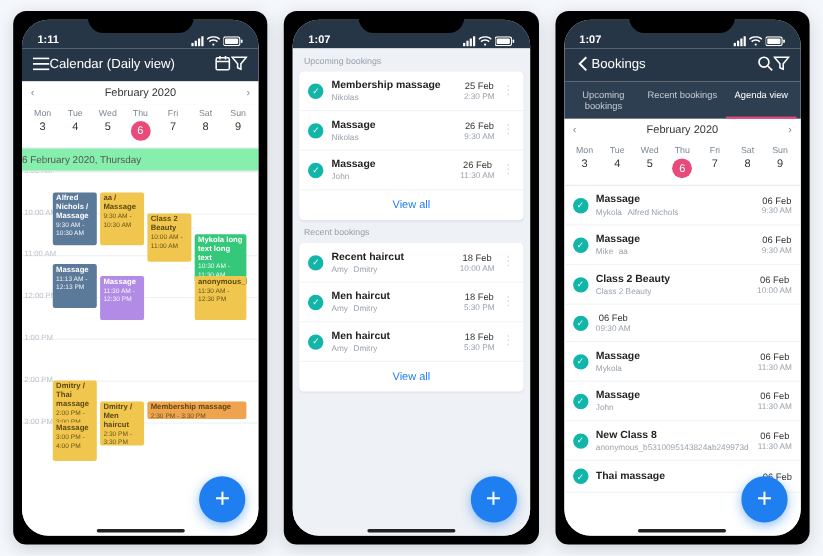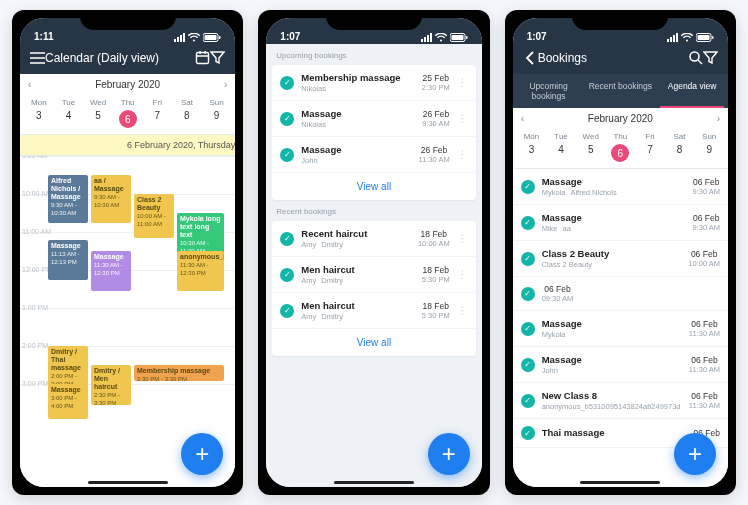--- a/index.html
+++ b/index.html
@@ -32,21 +32,21 @@
   .titlebar{background:var(--navy);color:#fff;display:flex;align-items:center;padding:6px 10px 9px;font-size:12px;}
   .titlebar .spacer{flex:1;}
   .ico{width:15px;height:15px;display:flex;align-items:center;justify-content:center;}
   svg{display:block;}
 
   
   .monthbar{background:#fff;display:flex;align-items:center;justify-content:space-between;padding:5px 8px;font-size:10px;color:#333;}
   .dayshdr{background:#fff;display:grid;grid-template-columns:repeat(7,1fr);text-align:center;padding:3px 4px 6px;color:var(--grey);font-size:8px;border-bottom:1px solid var(--hair);}
   .dayshdr .num{color:#333;font-size:10px;margin-top:3px;font-weight:500;}
   .dayshdr .today .num{background:var(--pink);color:#fff;width:18px;height:18px;border-radius:9px;display:inline-flex;align-items:center;justify-content:center;}
-  .subhdr{background:#fef9c3;text-align:right;font-size:9px;color:#555;padding:5px 0;border-bottom:1px solid var(--hair);}
+  .subhdr{background:#86efac;text-align:left;font-size:9px;color:#555;padding:5px 0;border-bottom:1px solid var(--hair);}
 
   
   .calwrap{flex:1;position:relative;overflow:hidden;background:#fff;}
   .gridrow{position:absolute;left:0;right:0;border-top:1px solid #eef0f3;color:#bcc2c9;font-size:7px;height:34px;}
   .gridrow span{position:absolute;left:2px;top:-5px;}
   .evt{position:absolute;border-radius:2px;padding:2px 3px;font-size:6.5px;line-height:1.15;color:#fff;overflow:hidden;}
   .evt b{display:block;font-size:7px;font-weight:600;}
   .evt small{opacity:.9;font-size:6px;}
   .ylabel{color:#5a4a10;}
   .fab{position:absolute;bottom:12px;right:12px;width:42px;height:42px;border-radius:21px;background:var(--blue);color:#fff;display:flex;align-items:center;justify-content:center;font-size:24px;box-shadow:0 3px 10px rgba(31,126,240,.5);z-index:6;}

